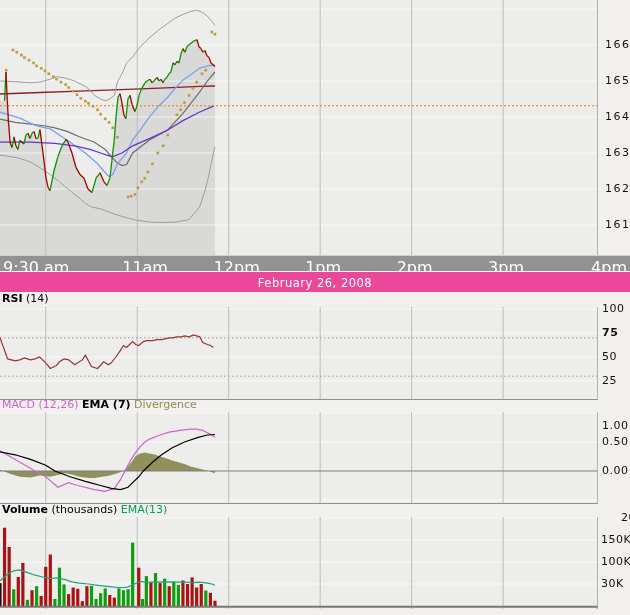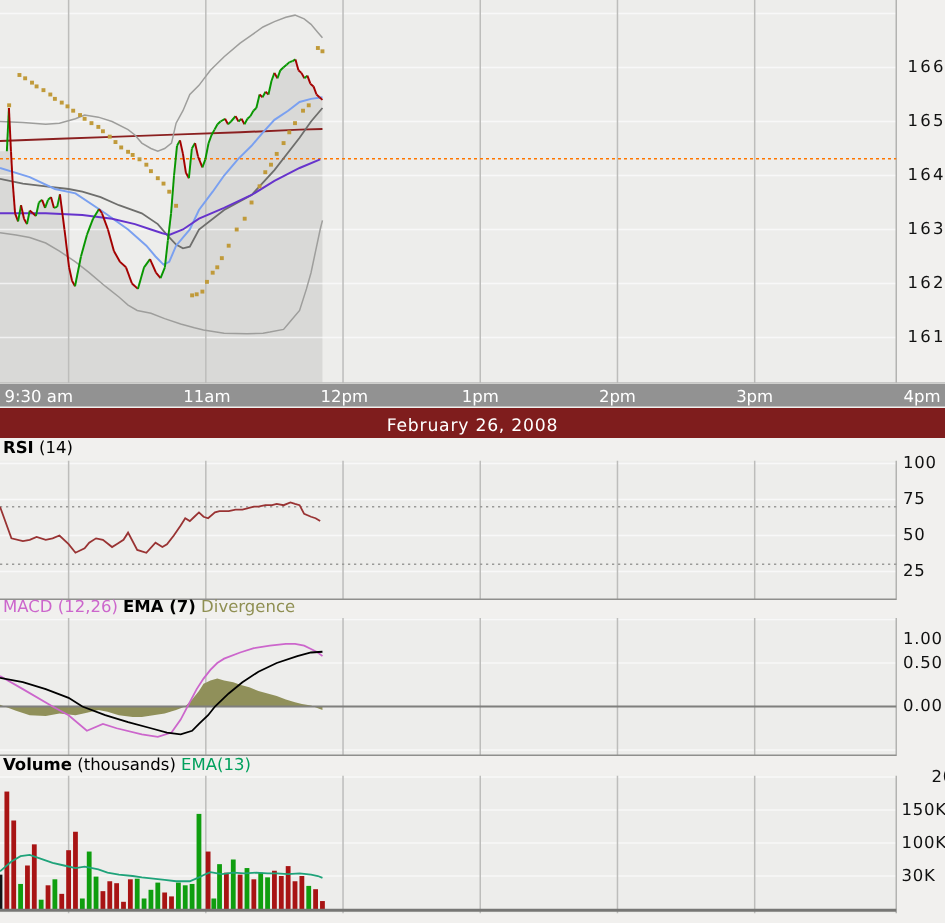--- a/index.html
+++ b/index.html
@@ -10,22 +10,22 @@
   #rsi-plot{top:307;}
   #macd-plot{top:412px;}
   #vol-plot{top:517px;}
   #price-plot{top:0px;}
   #rsi-plot{top:307px;}
   .ylab{position:absolute;left:602px;width:28px;font-size:11px;color:#111;
         letter-spacing:.5px;white-space:nowrap;}
   .ylab.price{letter-spacing:1.5px;left:605px;}
   .timebar{position:absolute;left:0;top:255px;width:630px;height:16px;background:#929292;
            border-top:1px solid #cfcfcd;box-sizing:border-box;}
-  .tlab{position:absolute;top:2px;font-size:11px;color:#ffffff;white-space:nowrap;}
-  .datebar{position:absolute;left:0;top:272px;width:630px;height:20px;background:#7f1d1d;
+  .tlab{position:absolute;top:2px;font-size:16px;color:#ffffff;white-space:nowrap;}
+  .datebar{position:absolute;left:0;top:272px;width:630px;height:20px;background:#ec4899;
            text-align:center;}
   .datebar span{font-size:11.5px;color:#ffffff;line-height:20px;letter-spacing:.5px;}
   .phead{position:absolute;left:2px;height:14px;font-size:11px;color:#000;white-space:nowrap;}
   #rsi-header{top:292px;}
   #macd-header{top:398px;}
   #vol-header{top:503px;}
   .b{font-weight:bold;margin-top:32px;}
   .zone{position:absolute;left:2px;font-size:10.5px;color:#222;}
   #ob-label{top:325px;}
   #os-label{top:363px;}
@@ -340,21 +340,21 @@
       <line x1="0" x2="597.5" y1="89.8" y2="89.8" stroke="#777775" stroke-width="2"></line>
     </svg>
 
 <div class="ylab price" style="top: 38px;">166</div>
     <div class="ylab price" style="top: 74px;">165</div>
     <div class="ylab price" style="top: 110px;">164</div>
     <div class="ylab price" style="top: 146px;">163</div>
     <div class="ylab price" style="top: 182px;">162</div>
     <div class="ylab price" style="top: 218px;">161</div>
     <div class="ylab " style="top: 302px;">100</div>
-    <div class="ylab " style="top: 326px;">75</div>
+    <div class="ylab " style="top: 326px; font-weight: bold;">75</div>
     <div class="ylab " style="top: 350px;">50</div>
     <div class="ylab " style="top: 374px;">25</div>
     <div class="ylab " style="top: 419px;">1.00</div>
     <div class="ylab " style="top: 435px;">0.50</div>
     <div class="ylab " style="top: 464px;">0.00</div>
     <div class="ylab " style="top: 511px; left: 601px; margin-left: 20px;">200K</div>
     <div class="ylab " style="top: 533px; left: 601px;">150K</div>
     <div class="ylab " style="top: 555px; left: 601px;">100K</div>
     <div class="ylab " style="top: 577px; left: 601px;">30K</div>
   </div>

